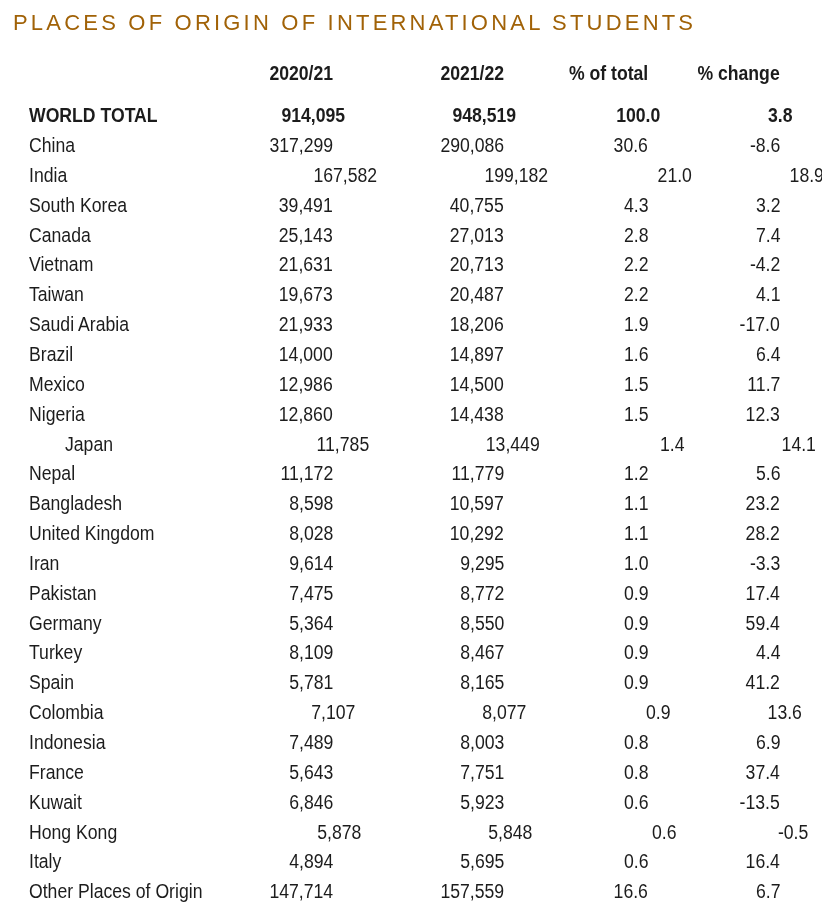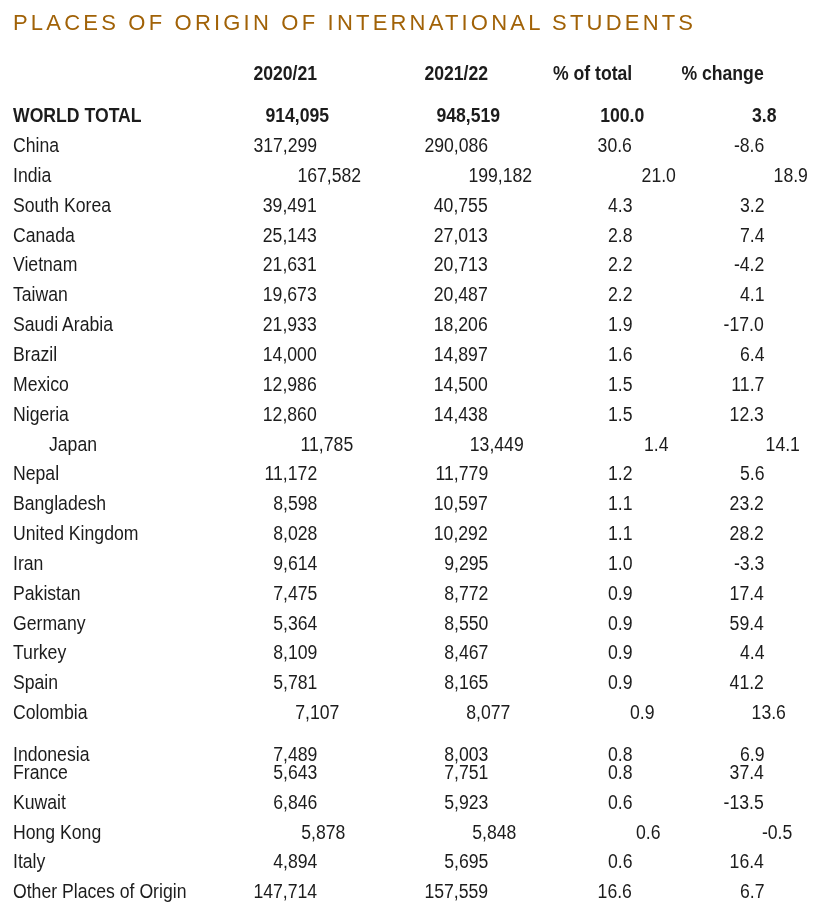--- a/index.html
+++ b/index.html
@@ -1,20 +1,20 @@
 <!DOCTYPE html>
 <html><head>
 <meta charset="utf-8">
 <style>
   html, body { margin: 0; padding: 0; background: #ffffff; }
   body { width: 822px; height: 914px; position: relative; overflow: hidden; color: #1c1c1c;
          font-family: "Liberation Sans", "DejaVu Sans", sans-serif; }
   .title { position: absolute; left: 13px; top: 10px; font-size: 22px; letter-spacing: 3.2px;
            font-weight: normal; white-space: nowrap; color: #a16207; }
-  .row { position: absolute; left: 0; width: 781px; height: 30px; }
+  .row { position: absolute; left: 16px; width: 781px; height: 30px; }
   .cell { position: absolute; top: 0; font-size: 20.5px; line-height: 30px; white-space: nowrap; }
   .cond { display: inline-block; transform: scaleX(0.86); }
   .c0 { left: 13px; }
   .c0 .cond { transform-origin: left center; }
   .c1, .c2, .c3, .c4 { text-align: right; }
   .c1 .cond, .c2 .cond, .c3 .cond, .c4 .cond { transform-origin: right center; }
   .c1 { right: calc(822px - 358px); }
   .c2 { right: calc(822px - 529px); }
   .c3 { right: calc(822px - 673px); }
   .c4 { right: calc(822px - 805px); }
@@ -175,21 +175,21 @@
       <span class="cell c3"><span class="cond">0.9</span></span>
       <span class="cell c4"><span class="cond">41.2</span></span>
     </div>
     <div class="row" style="top: 697.15px; padding-left: 22px;">
       <span class="cell c0"><span class="cond">Colombia</span></span>
       <span class="cell c1"><span class="cond">7,107</span></span>
       <span class="cell c2"><span class="cond">8,077</span></span>
       <span class="cell c3"><span class="cond">0.9</span></span>
       <span class="cell c4"><span class="cond">13.6</span></span>
     </div>
-    <div class="row" style="top: 727px; margin-top: 12px;">
+    <div class="row" style="top: 727px;">
       <span class="cell c0"><span class="cond">Indonesia</span></span>
       <span class="cell c1"><span class="cond">7,489</span></span>
       <span class="cell c2"><span class="cond">8,003</span></span>
       <span class="cell c3"><span class="cond">0.8</span></span>
       <span class="cell c4"><span class="cond">6.9</span></span>
     </div>
     <div class="row" style="top: 756.85px;">
       <span class="cell c0"><span class="cond">France</span></span>
       <span class="cell c1"><span class="cond">5,643</span></span>
       <span class="cell c2"><span class="cond">7,751</span></span>

